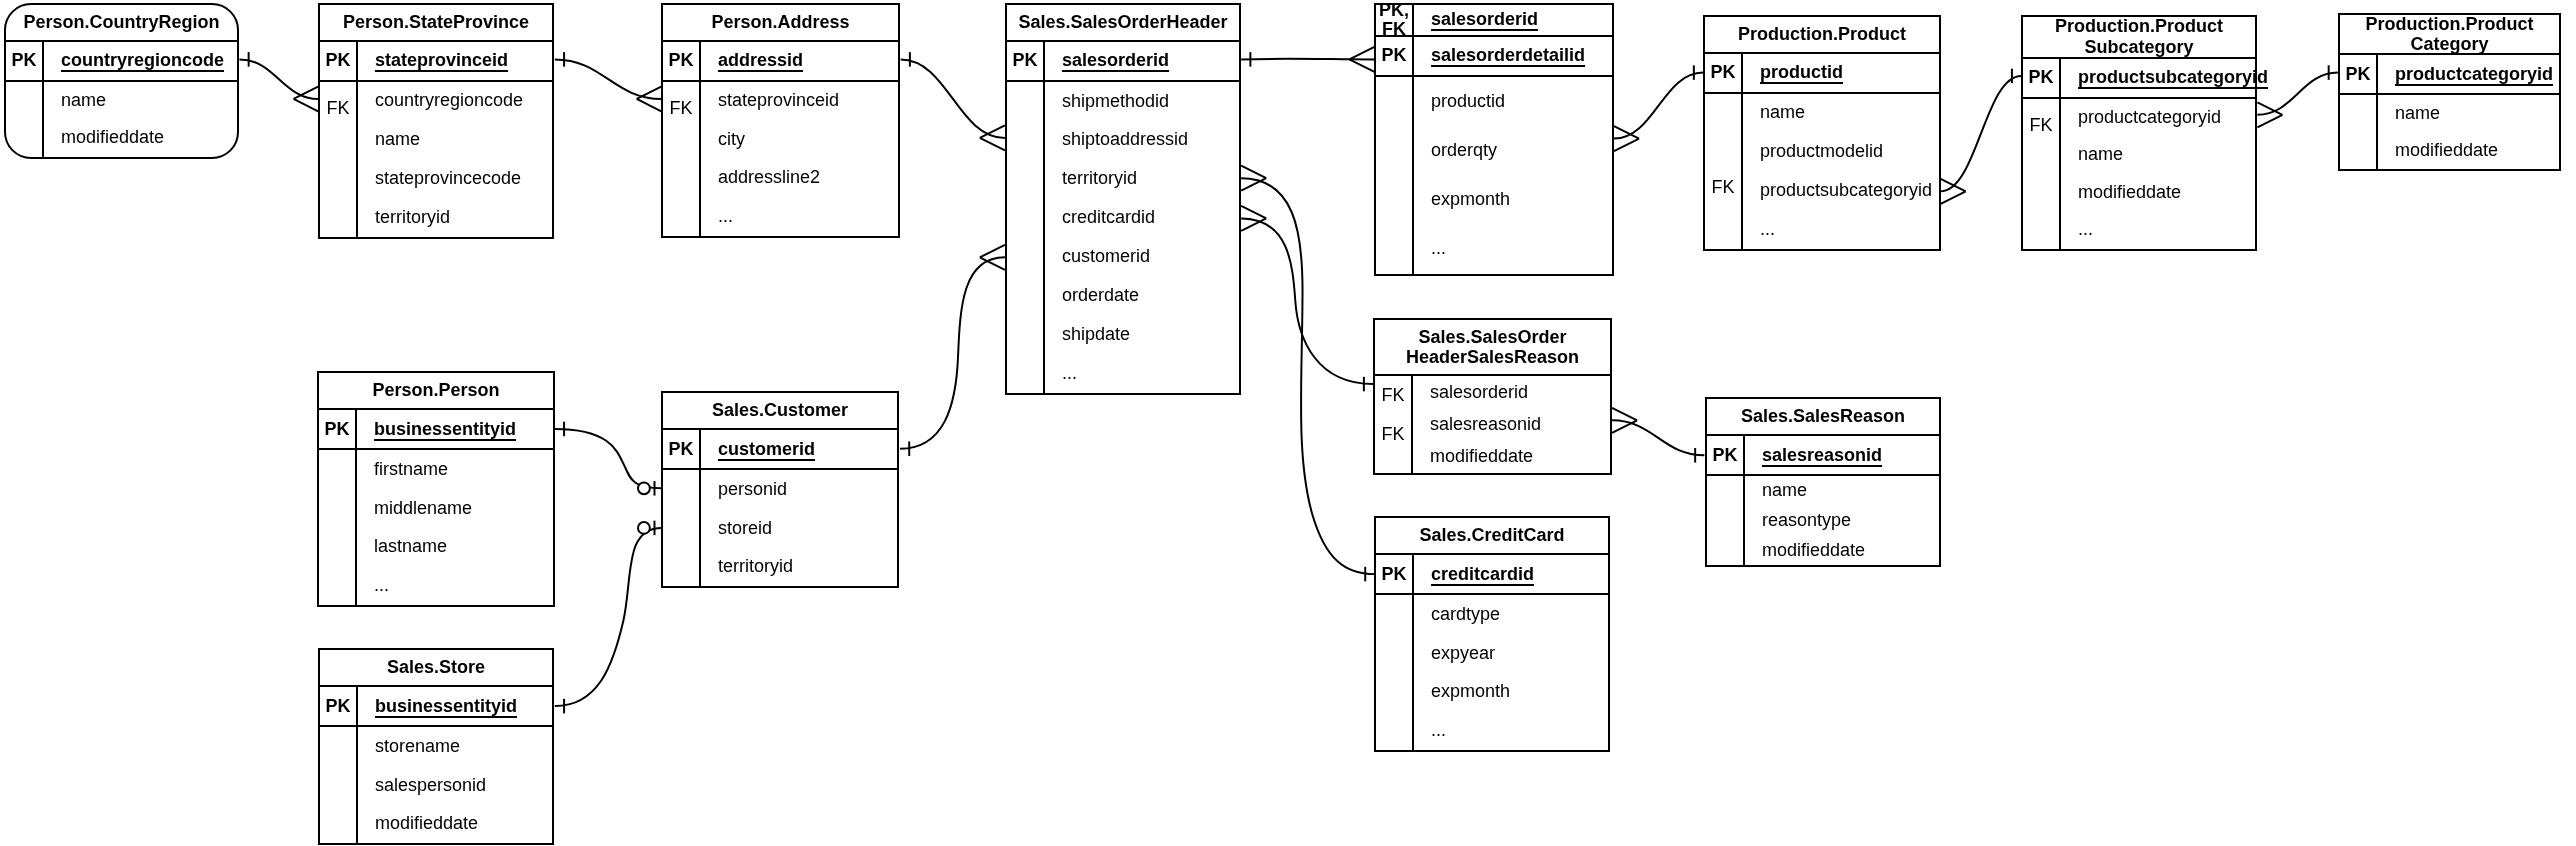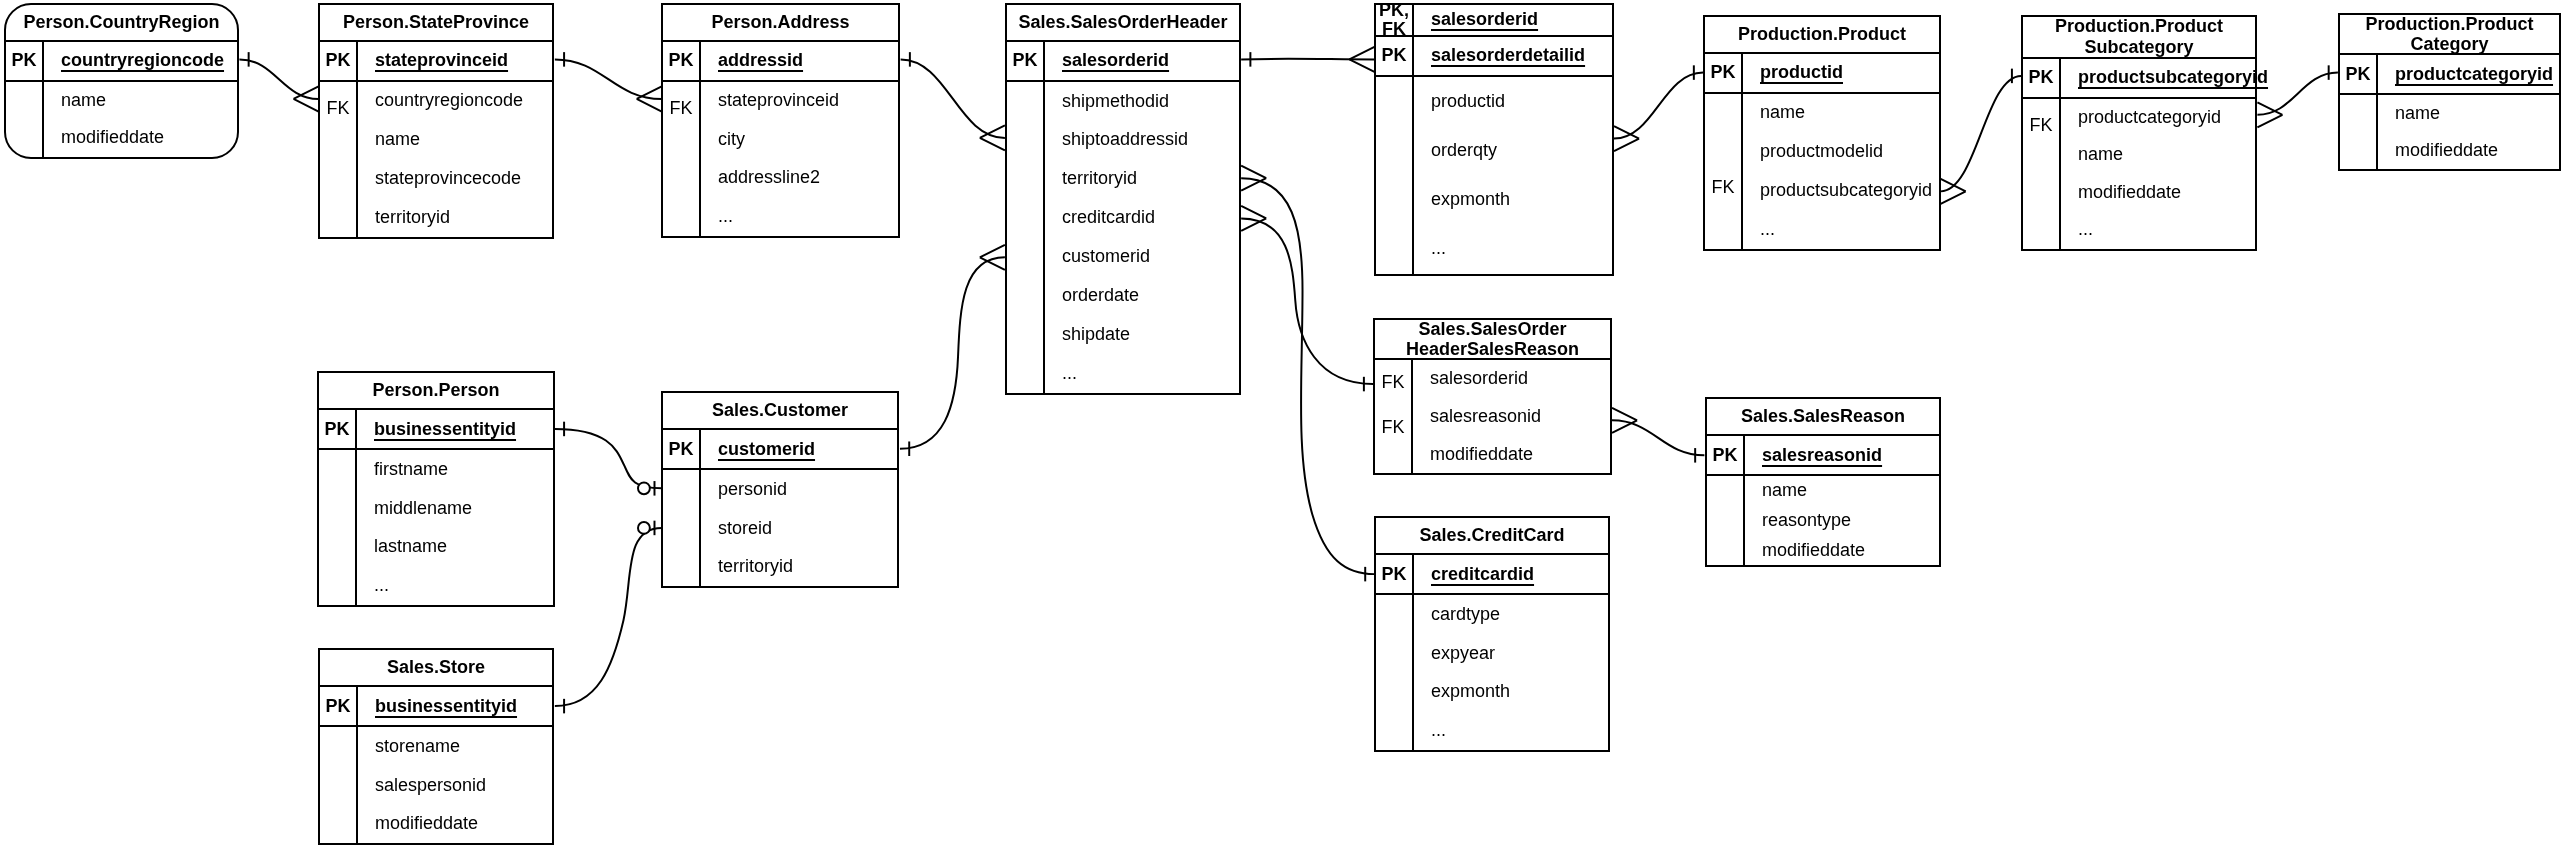--- a/index.html
+++ b/index.html
@@ -324,21 +324,21 @@
           <div class="kc" style="flex: 1 1 auto;"></div>
         </div>
         <div class="namecol">
           <div class="namecell">storename</div>
           <div class="namecell">salespersonid</div>
           <div class="namecell">modifieddate</div>
         </div>
       </div>
     </div>
     <div class="tbl" style="left: 1373px; top: 318px; width: 239px; height: 157px;">
-      <div class="ttl" style="height: 40px;">Sales.SalesOrder
+      <div class="ttl" style="height: 56px;">Sales.SalesOrder
 HeaderSalesReason</div>
       <div class="body">
         <div class="keycol">
           <div class="kc" style="flex: 1 1 auto;">FK</div>
           <div class="kc" style="flex: 1 1 auto;">FK</div>
           <div class="kc" style="flex: 1 1 auto;"></div>
         </div>
         <div class="namecol">
           <div class="namecell">salesorderid</div>
           <div class="namecell">salesreasonid</div>

